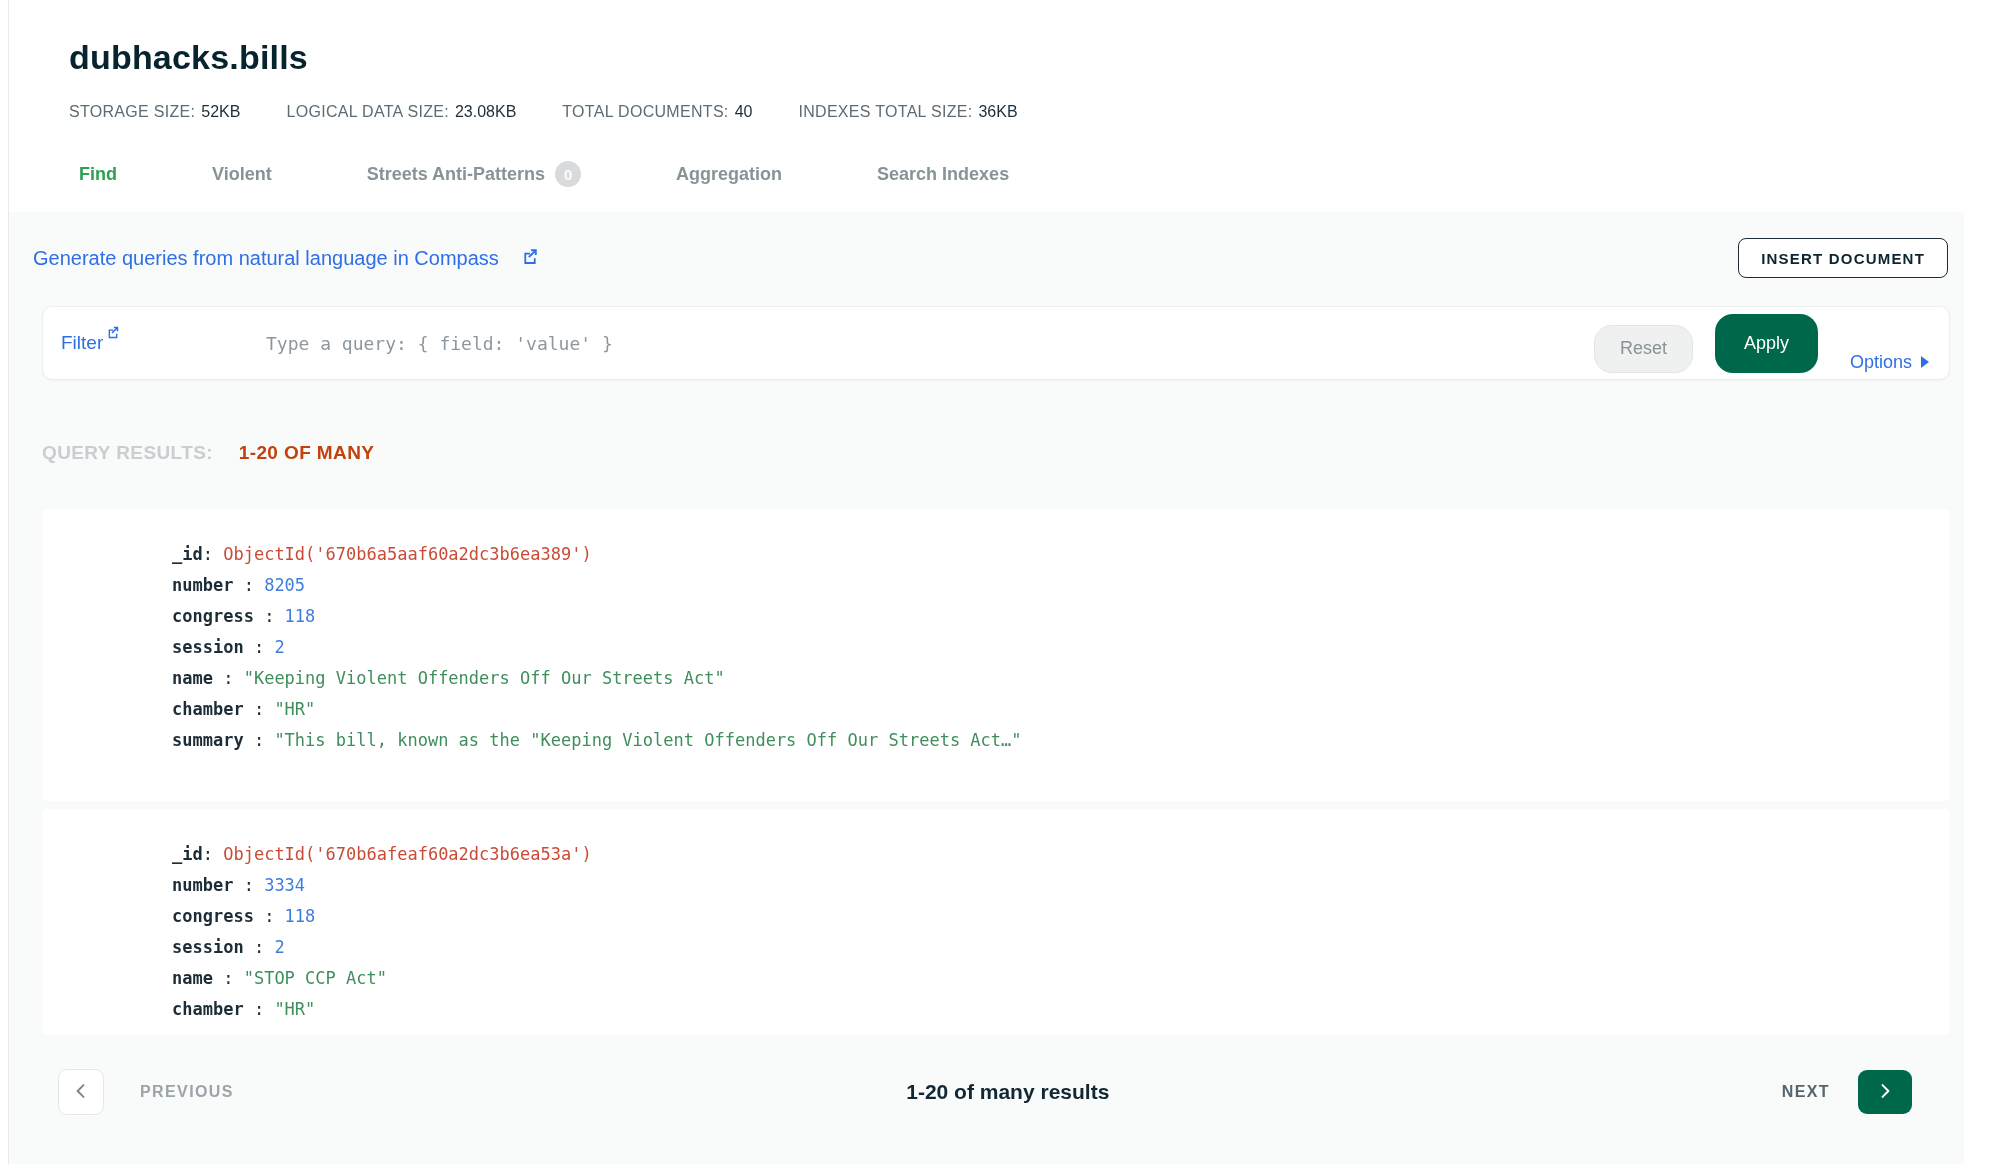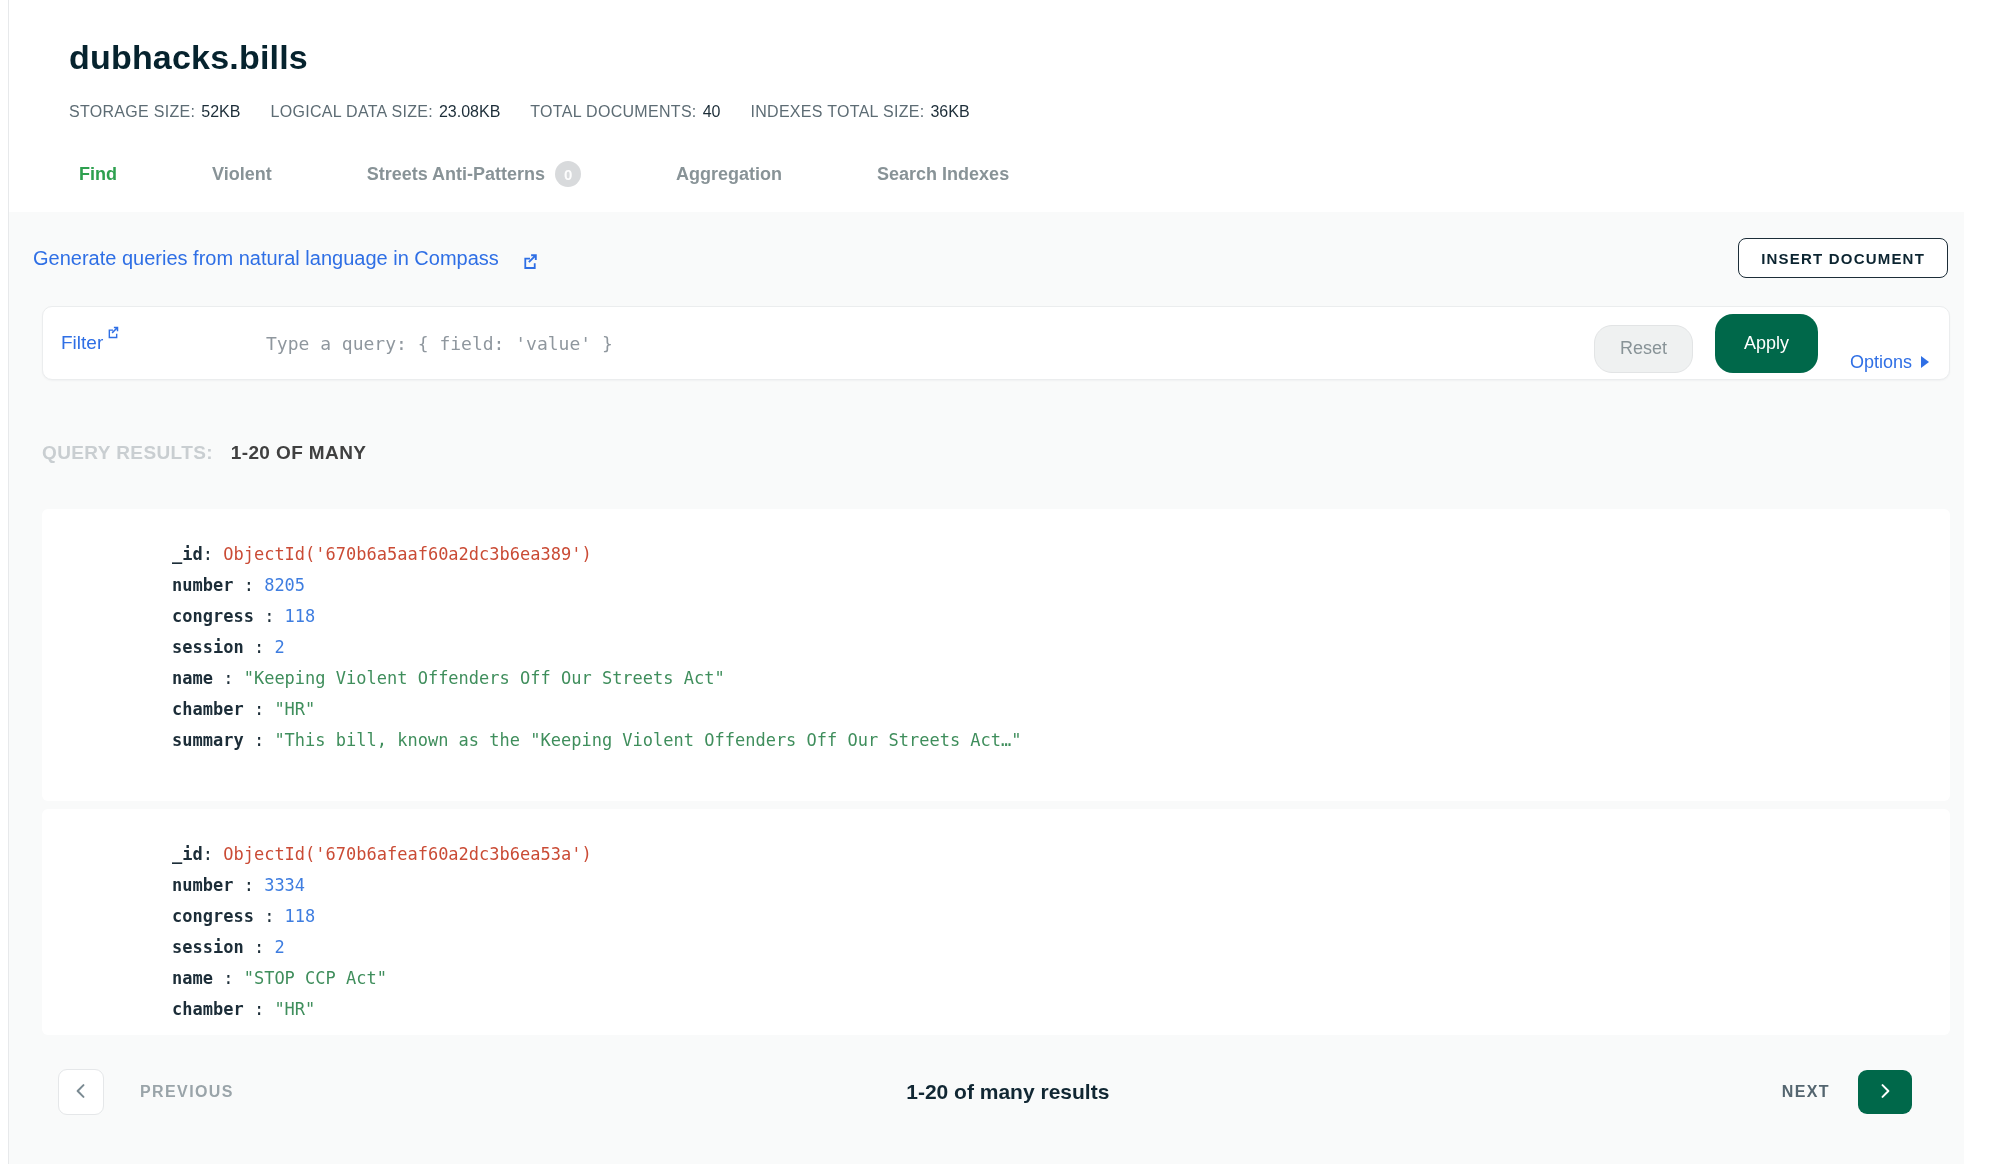--- a/index.html
+++ b/index.html
@@ -9,33 +9,33 @@
     font-family:"Liberation Sans", sans-serif;
     color:#001E2B; overflow:hidden;
   }
   .panel {
     position:absolute; left:8px; top:0; width:1956px; height:1164px;
     background:#F9FAFA; border-left:1px solid #E7E9EB; overflow:hidden;
   }
   
   .header { background:#fff; height:212px; padding:38px 0 0 60px; }
   .title { font-size:34px; font-weight:700; letter-spacing:.2px; color:#06232E; }
-  .stats { margin-top:26px; display:flex; gap:30px; font-size:16px; align-items:center; }
+  .stats { margin-top:26px; display:flex; gap:46px; font-size:16px; align-items:center; }
   .stat { white-space:nowrap; }
   .stat-label { color:#5D6C74; letter-spacing:.3px; }
   .stat-value { color:#1C2D38; font-weight:500; margin-left:6px; }
   .tabs { margin-top:40px; padding-left:10px; display:flex; gap:95px;
           font-size:18px; font-weight:700; color:#889397; }
   .tab { display:flex; align-items:center; gap:10px; cursor:pointer; white-space:nowrap; }
   .tab.active { color:#2EA04F; }
   .badge { width:26px; height:26px; border-radius:50%; background:#D8DADC; color:#FDFDFD;
            font-size:15px; display:flex; align-items:center; justify-content:center; }
   
   .toolbar { display:flex; justify-content:space-between; align-items:center; margin:26px 16px 0 24px; }
-  .gen-link { color:#2F6FE5; font-size:20px; display:inline-flex; align-items:flex-end; gap:22px; cursor:pointer; }
+  .gen-link { color:#2F6FE5; font-size:20px; display:inline-flex; align-items:flex-start; gap:22px; cursor:pointer; }
   .ext-icon svg { display:block; }
   .insert-btn { background:#fff; border:1px solid #1C2D38; border-radius:8px; height:40px;
                 padding:0 22px; font-size:15px; font-weight:700; letter-spacing:1.2px;
                 color:#0B2430; font-family:inherit; cursor:pointer; }
   
   .filter-card { margin:28px 14px 0 33px; background:#fff; border:1px solid #EBEDEE;
                  border-radius:10px; height:74px; display:flex; align-items:center;
                  padding:0 20px 0 18px; box-shadow:0 1px 2px rgba(0,30,43,.04); }
   .filter-label { width:205px; color:#2F6FE5; font-size:19px; display:flex;
                   align-items:flex-start; gap:3px; cursor:pointer; flex:0 0 205px; }
@@ -48,21 +48,21 @@
                padding:0 25px; font-size:18px; color:#889397; font-family:inherit; }
   .apply-btn { background:#00684A; border:none; border-radius:18px; height:59px; padding:0 29px;
                font-size:18px; font-weight:500; color:#fff; font-family:inherit; cursor:pointer; }
   .options-link { color:#2F6FE5; font-size:18px; display:flex; align-items:center; gap:9px;
                   margin-left:10px; cursor:pointer; }
   .tri { width:0; height:0; border-left:8px solid #2F6FE5;
          border-top:6px solid transparent; border-bottom:6px solid transparent; }
   
   .results-heading { margin:62px 0 0 33px; font-size:19px; font-weight:700; letter-spacing:.4px; }
   .rh-label { color:#C9CED1;margin-top:24px; }
-  .rh-value { color:#404040; margin-left:12px; }
+  .rh-value { color:#c2410c; margin-left:20px; }
   .doc-card { margin:0 14px 0 33px; background:#fff; border-radius:6px;
               padding:30px 20px 0 130px; font-family:"DejaVu Sans Mono", monospace; font-size:17px; }
   .doc-card.first { margin-top:45px; height:292px; }
   .doc-card.second { margin-top:8px; height:226px; overflow:hidden; }
   .doc-row { line-height:31px; white-space:pre; }
   .doc-row .k { font-weight:700; color:#1C2D38; }
   .doc-row .sep { color:#1C2D38; }
   .v-objectid { color:#CA4B35; }
   .v-number { color:#3E7DE0; }
   .v-string { color:#3F8E5C; }

